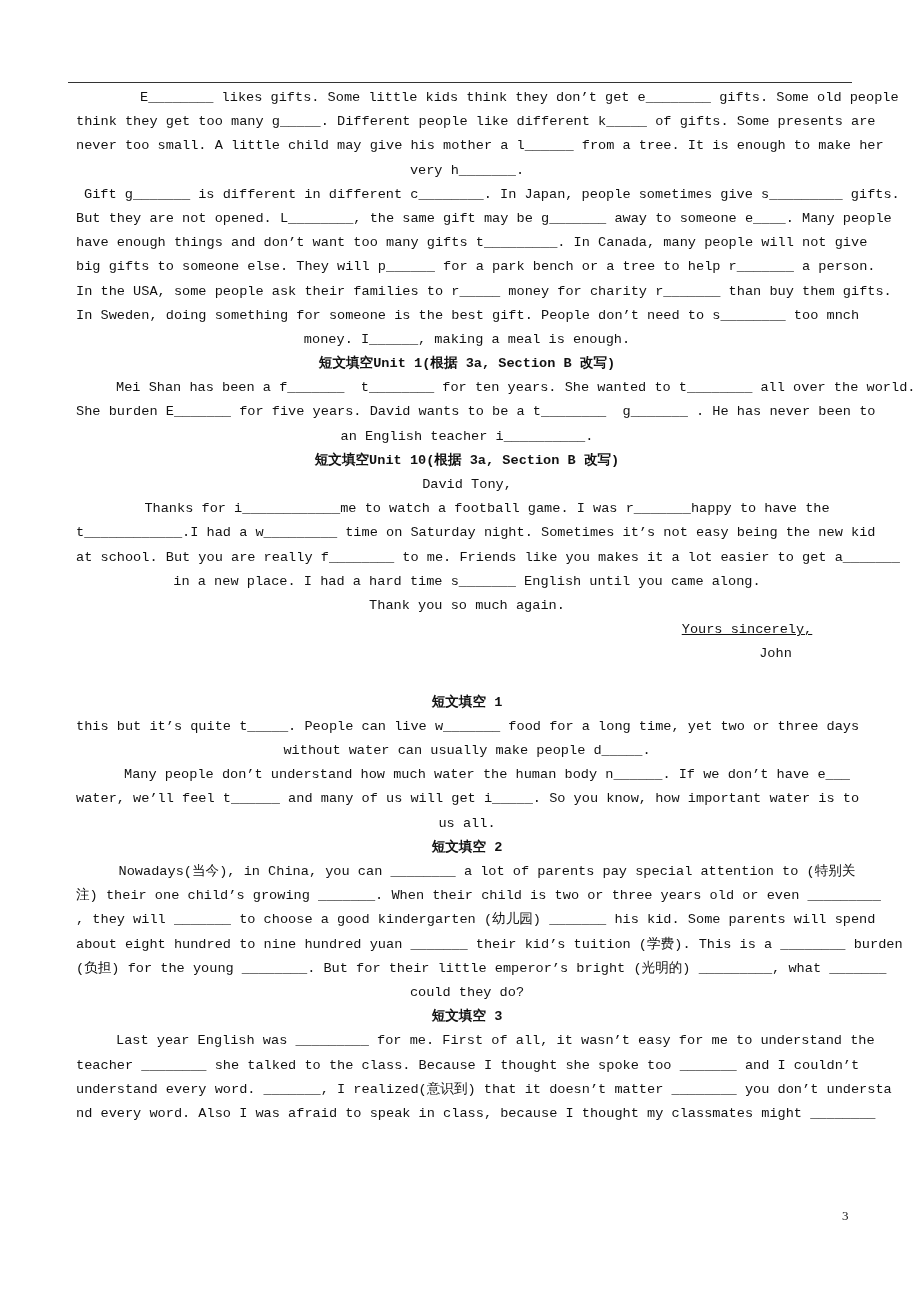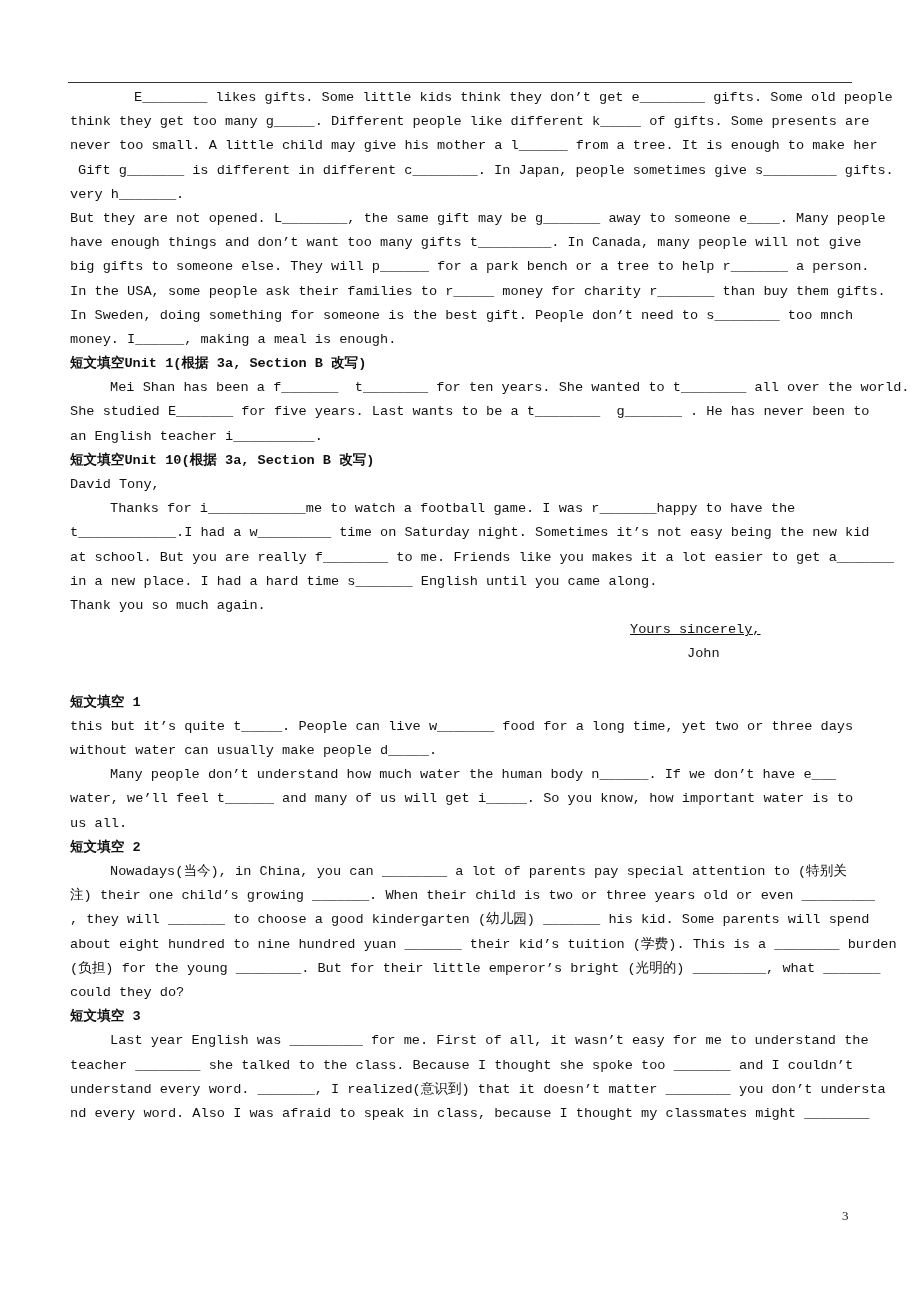--- a/index.html
+++ b/index.html
@@ -1,20 +1,20 @@
 <!DOCTYPE html>
 <html><head>
 <meta charset="utf-8">
 <style>
   html, body { margin: 0; padding: 0; background: #ffffff; }
   body { width: 920px; height: 1302px; position: relative; overflow: hidden;
          font-family: "Liberation Mono", "DejaVu Sans Mono", monospace; color: #111; }
   .rule { position: absolute; left: 68px; top: 82px; width: 784px; height: 0;
           border-top: 1.5px solid #333; }
-  .page { position: absolute; left: 70px; top: 86px; width: 782px; }
+  .page { position: absolute; left: 76px; top: 86px; width: 782px; text-align: center; }
   .line { font-size: 13.6px; line-height: 24.2px; white-space: pre; letter-spacing: 0; height: 24.2px; }
   .heading { font-weight: bold; }
   .indent1 { padding-left: 64px; }
   .indent3 { padding-left: 40px; }
   .indent4 { padding-left: 8px; }
   .sig1 { padding-left: 560px; text-decoration: underline; }
   .sig2 { padding-left: 617px; }
   .gap { height: 24.2px; }
   .pagenum { position: absolute; left: 842px; top: 1208px; font-size: 13px;
              font-family: "Liberation Serif", serif; }
@@ -23,34 +23,34 @@
 <body>
 
 <div class="rule"></div>
 
 <div class="page">
 
   <div>
     <div class="line indent1">E________ likes gifts. Some little kids think they don’t get e________ gifts. Some old people</div>
     <div class="line">think they get too many g_____. Different people like different k_____ of gifts. Some presents are</div>
     <div class="line">never too small. A little child may give his mother a l______ from a tree. It is enough to make her</div>
+    <div class="line">very h_______.</div>
     <div class="line indent4">Gift g_______ is different in different c________. In Japan, people sometimes give s_________ gifts.</div>
-    <div class="line">very h_______.</div>
     <div class="line">But they are not opened. L________, the same gift may be g_______ away to someone e____. Many people</div>
     <div class="line">have enough things and don’t want too many gifts t_________. In Canada, many people will not give</div>
     <div class="line">big gifts to someone else. They will p______ for a park bench or a tree to help r_______ a person.</div>
     <div class="line">In the USA, some people ask their families to r_____ money for charity r_______ than buy them gifts.</div>
     <div class="line">In Sweden, doing something for someone is the best gift. People don’t need to s________ too mnch</div>
     <div class="line">money. I______, making a meal is enough.</div>
   </div>
 
   <div>
     <div class="line heading">短文填空Unit 1(根据 3a, Section B 改写)</div>
     <div class="line indent3">Mei Shan has been a f_______  t________ for ten years. She wanted to t________ all over the world.</div>
-    <div class="line">She studied E_______ for five years. Last wants to be a t________  g_______ . He has never been to</div>
+    <div class="line">She burden E_______ for five years. David wants to be a t________  g_______ . He has never been to</div>
     <div class="line">an English teacher i__________.</div>
   </div>
 
   <div>
     <div class="line heading">短文填空Unit 10(根据 3a, Section B 改写)</div>
     <div class="line">David Tony,</div>
     <div class="line indent3">Thanks for i____________me to watch a football game. I was r_______happy to have the</div>
     <div class="line">t____________.I had a w_________ time on Saturday night. Sometimes it’s not easy being the new kid</div>
     <div class="line">at school. But you are really f________ to me. Friends like you makes it a lot easier to get a_______</div>
     <div class="line">in a new place. I had a hard time s_______ English until you came along.</div>

